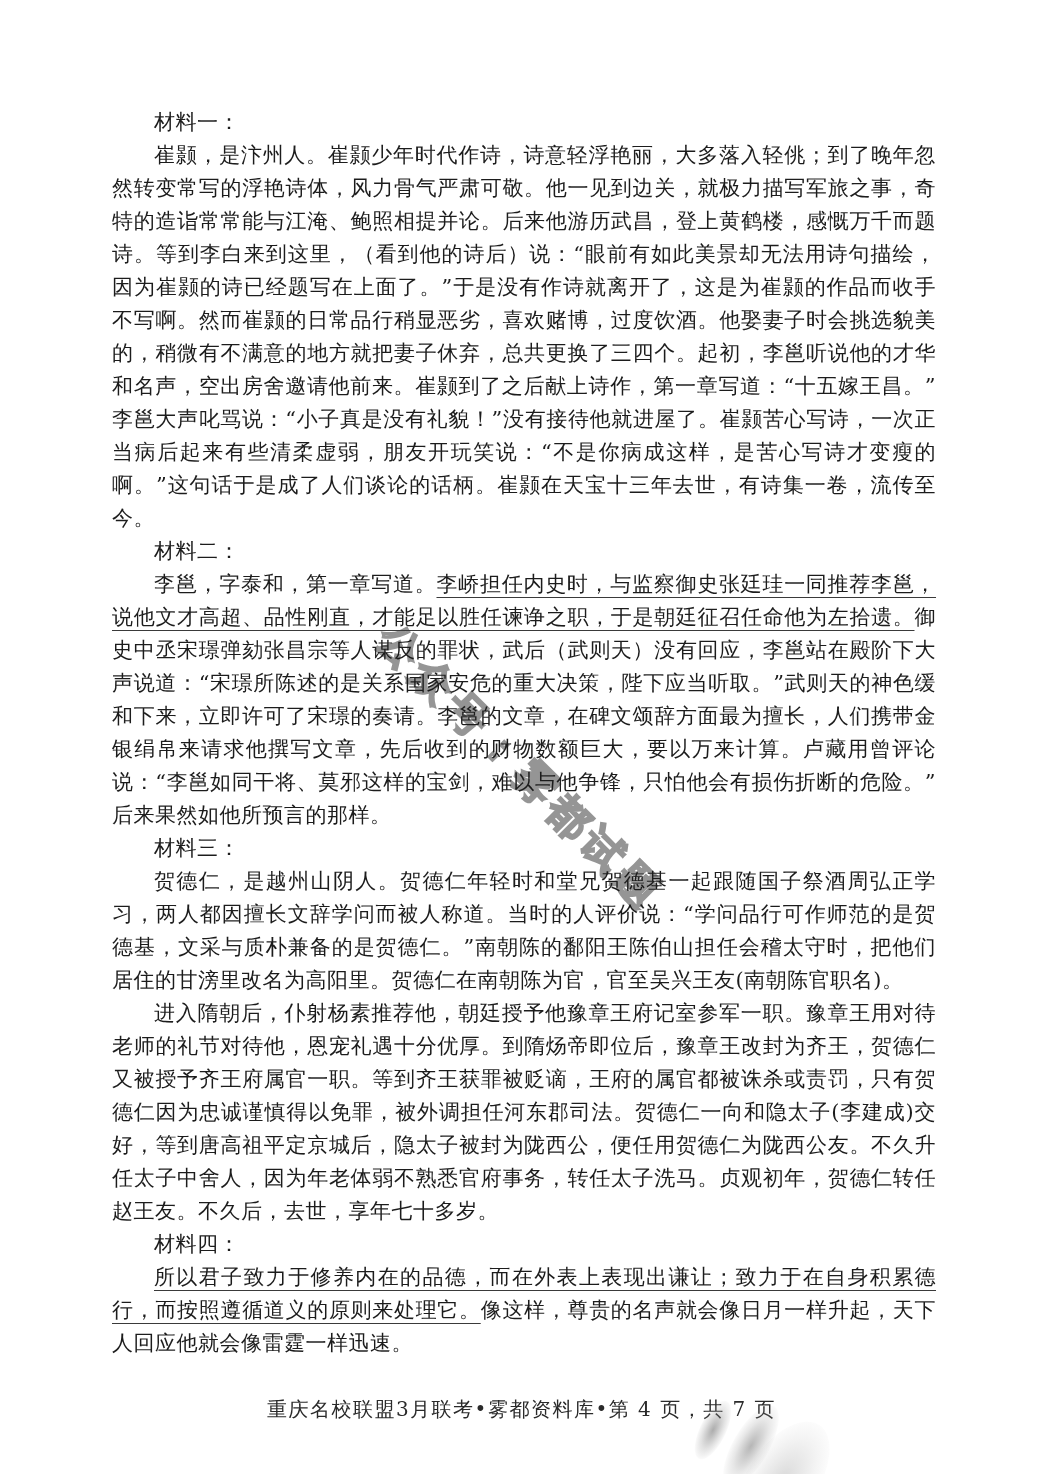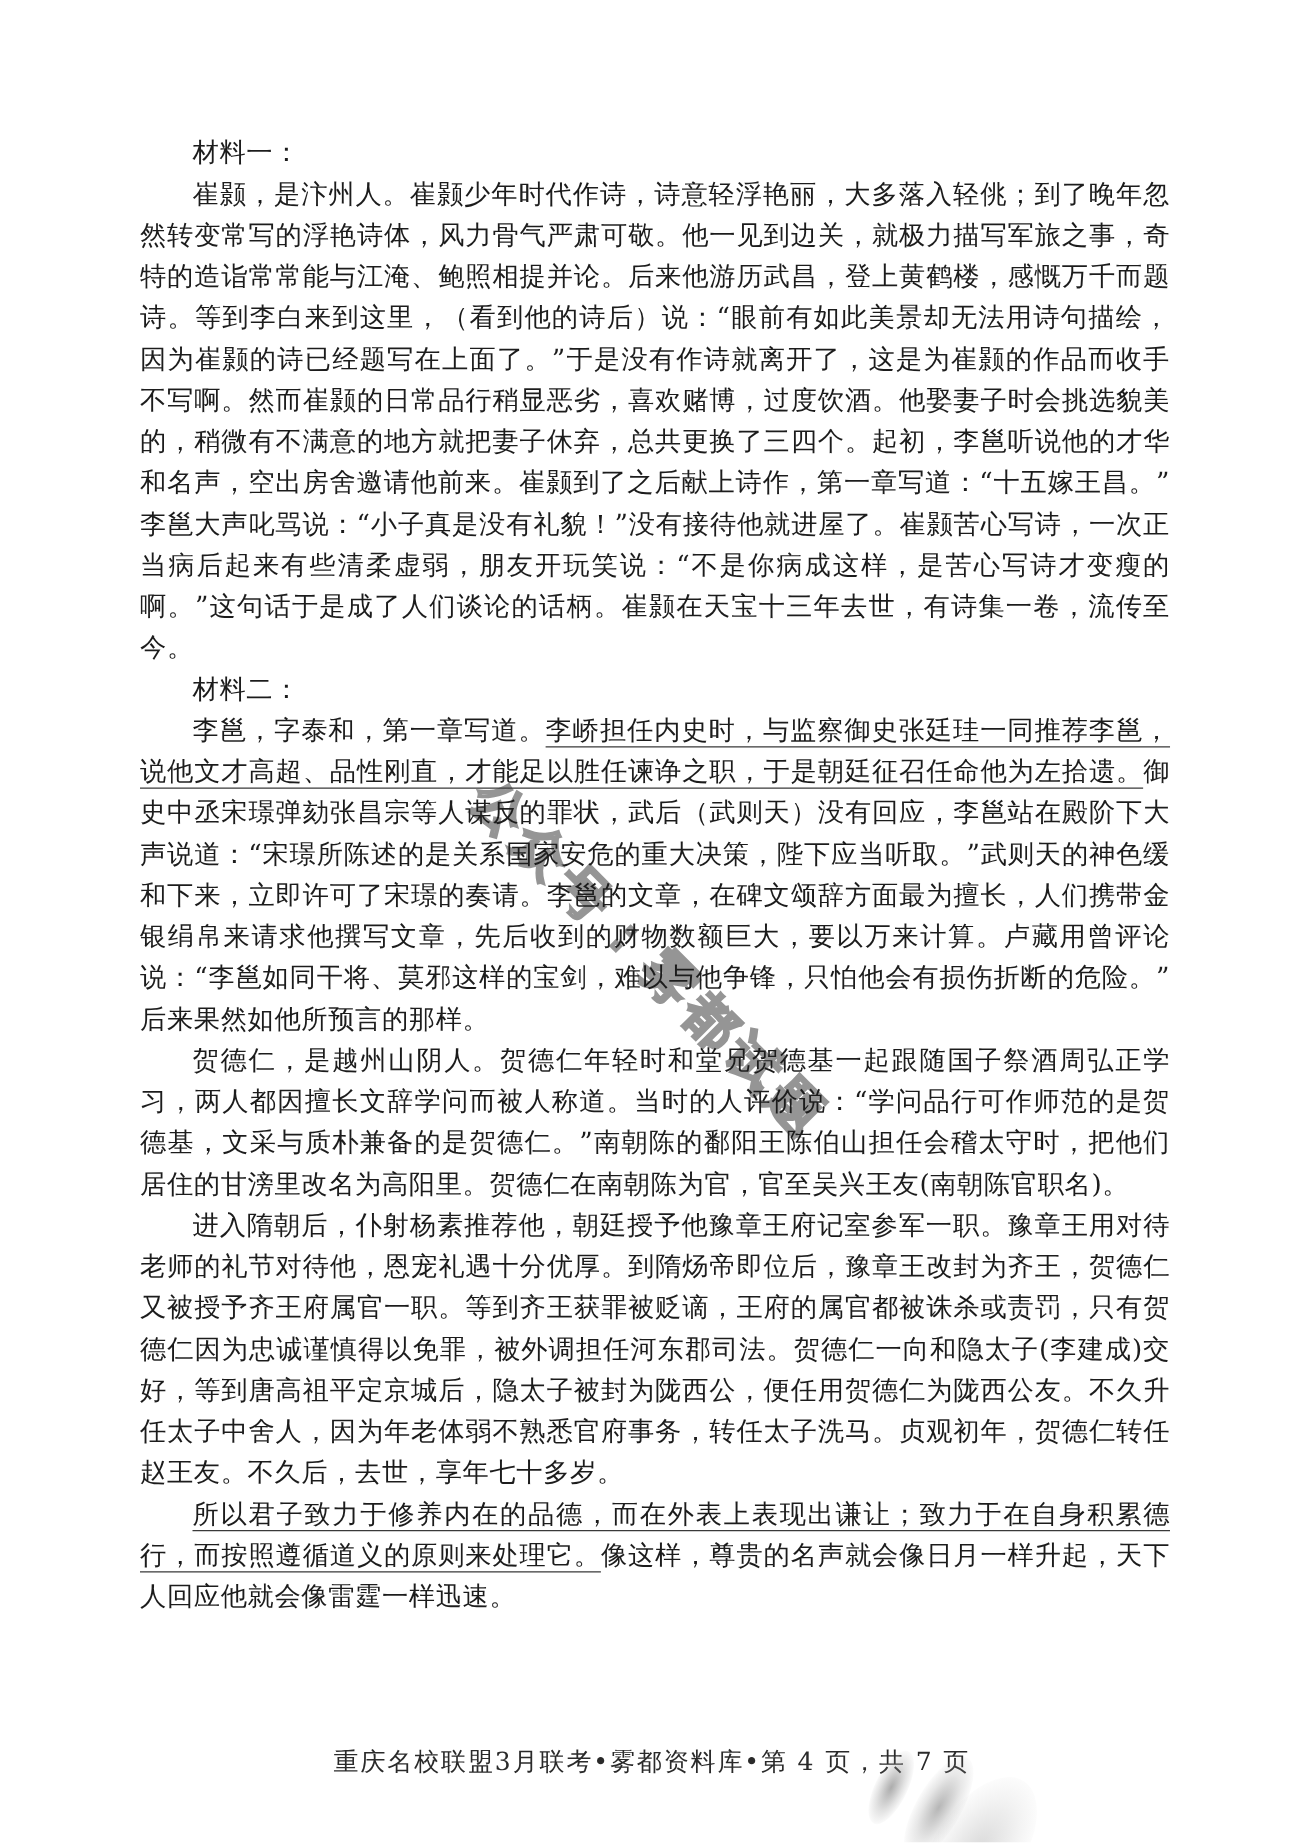--- a/index.html
+++ b/index.html
@@ -101,23 +101,25 @@
   <div class="watermark">公众号：雾都试题</div>
 
   <div class="content">
 
     <p><span class="seg">材料一：</span></p>
     <p><span class="seg">崔颢，是汴州人。崔颢少年时代作诗，诗意轻浮艳丽，大多落入轻佻；到了晚年忽然转变常写的浮艳诗体，风力骨气严肃可敬。他一见到边关，就极力描写军旅之事，奇特的造诣常常能与江淹、鲍照相提并论。后来他游历武昌，登上黄鹤楼，感慨万千而题诗。等到李白来到这里，（看到他的诗后）说：“眼前有如此美景却无法用诗句描绘，因为崔颢的诗已经题写在上面了。”于是没有作诗就离开了，这是为崔颢的作品而收手不写啊。然而崔颢的日常品行稍显恶劣，喜欢赌博，过度饮酒。他娶妻子时会挑选貌美的，稍微有不满意的地方就把妻子休弃，总共更换了三四个。起初，李邕听说他的才华和名声，空出房舍邀请他前来。崔颢到了之后献上诗作，第一章写道：“十五嫁王昌。”李邕大声叱骂说：“小子真是没有礼貌！”没有接待他就进屋了。崔颢苦心写诗，一次正当病后起来有些清柔虚弱，朋友开玩笑说：“不是你病成这样，是苦心写诗才变瘦的啊。”这句话于是成了人们谈论的话柄。崔颢在天宝十三年去世，有诗集一卷，流传至今。</span></p>
 
     <p><span class="seg">材料二：</span></p>
     <p><span class="seg">李邕，字泰和，第一章写道。</span><span class="seg u">李峤担任内史时，与监察御史张廷珪一同推荐李邕，说他文才高超、品性刚直，才能足以胜任谏诤之职，于是朝廷征召任命他为左拾遗。</span><span class="seg">御史中丞宋璟弹劾张昌宗等人谋反的罪状，武后（武则天）没有回应，李邕站在殿阶下大声说道：“宋璟所陈述的是关系国家安危的重大决策，陛下应当听取。”武则天的神色缓和下来，立即许可了宋璟的奏请。李邕的文章，在碑文颂辞方面最为擅长，人们携带金银绢帛来请求他撰写文章，先后收到的财物数额巨大，要以万来计算。卢藏用曾评论说：“李邕如同干将、莫邪这样的宝剑，难以与他争锋，只怕他会有损伤折断的危险。”后来果然如他所预言的那样。</span></p>
 
+    <p><span class="seg">材料三：</span></p>
     <p><span class="seg">贺德仁，是越州山阴人。贺德仁年轻时和堂兄贺德基一起跟随国子祭酒周弘正学习，两人都因擅长文辞学问而被人称道。当时的人评价说：“学问品行可作师范的是贺德基，文采与质朴兼备的是贺德仁。”南朝陈的鄱阳王陈伯山担任会稽太守时，把他们居住的甘滂里改名为高阳里。贺德仁在南朝陈为官，官至吴兴王友(南朝陈官职名)。</span></p>
     <p><span class="seg">进入隋朝后，仆射杨素推荐他，朝廷授予他豫章王府记室参军一职。豫章王用对待老师的礼节对待他，恩宠礼遇十分优厚。到隋炀帝即位后，豫章王改封为齐王，贺德仁又被授予齐王府属官一职。等到齐王获罪被贬谪，王府的属官都被诛杀或责罚，只有贺德仁因为忠诚谨慎得以免罪，被外调担任河东郡司法。贺德仁一向和隐太子(李建成)交好，等到唐高祖平定京城后，隐太子被封为陇西公，便任用贺德仁为陇西公友。不久升任太子中舍人，因为年老体弱不熟悉官府事务，转任太子洗马。贞观初年，贺德仁转任赵王友。不久后，去世，享年七十多岁。</span></p>
 
+    <p><span class="seg">材料四：</span></p>
     <p><span class="seg u">所以君子致力于修养内在的品德，而在外表上表现出谦让；致力于在自身积累德行，而按照遵循道义的原则来处理它。</span><span class="seg">像这样，尊贵的名声就会像日月一样升起，天下人回应他就会像雷霆一样迅速。</span></p>
 
   </div>
 
   <div class="footer">重庆名校联盟3月联考•雾都资料库•第 4 页，共 7 页</div>
 
   <div class="smudge smudge-1"></div>
   <div class="smudge smudge-2"></div>
   <div class="smudge smudge-3"></div>
 

